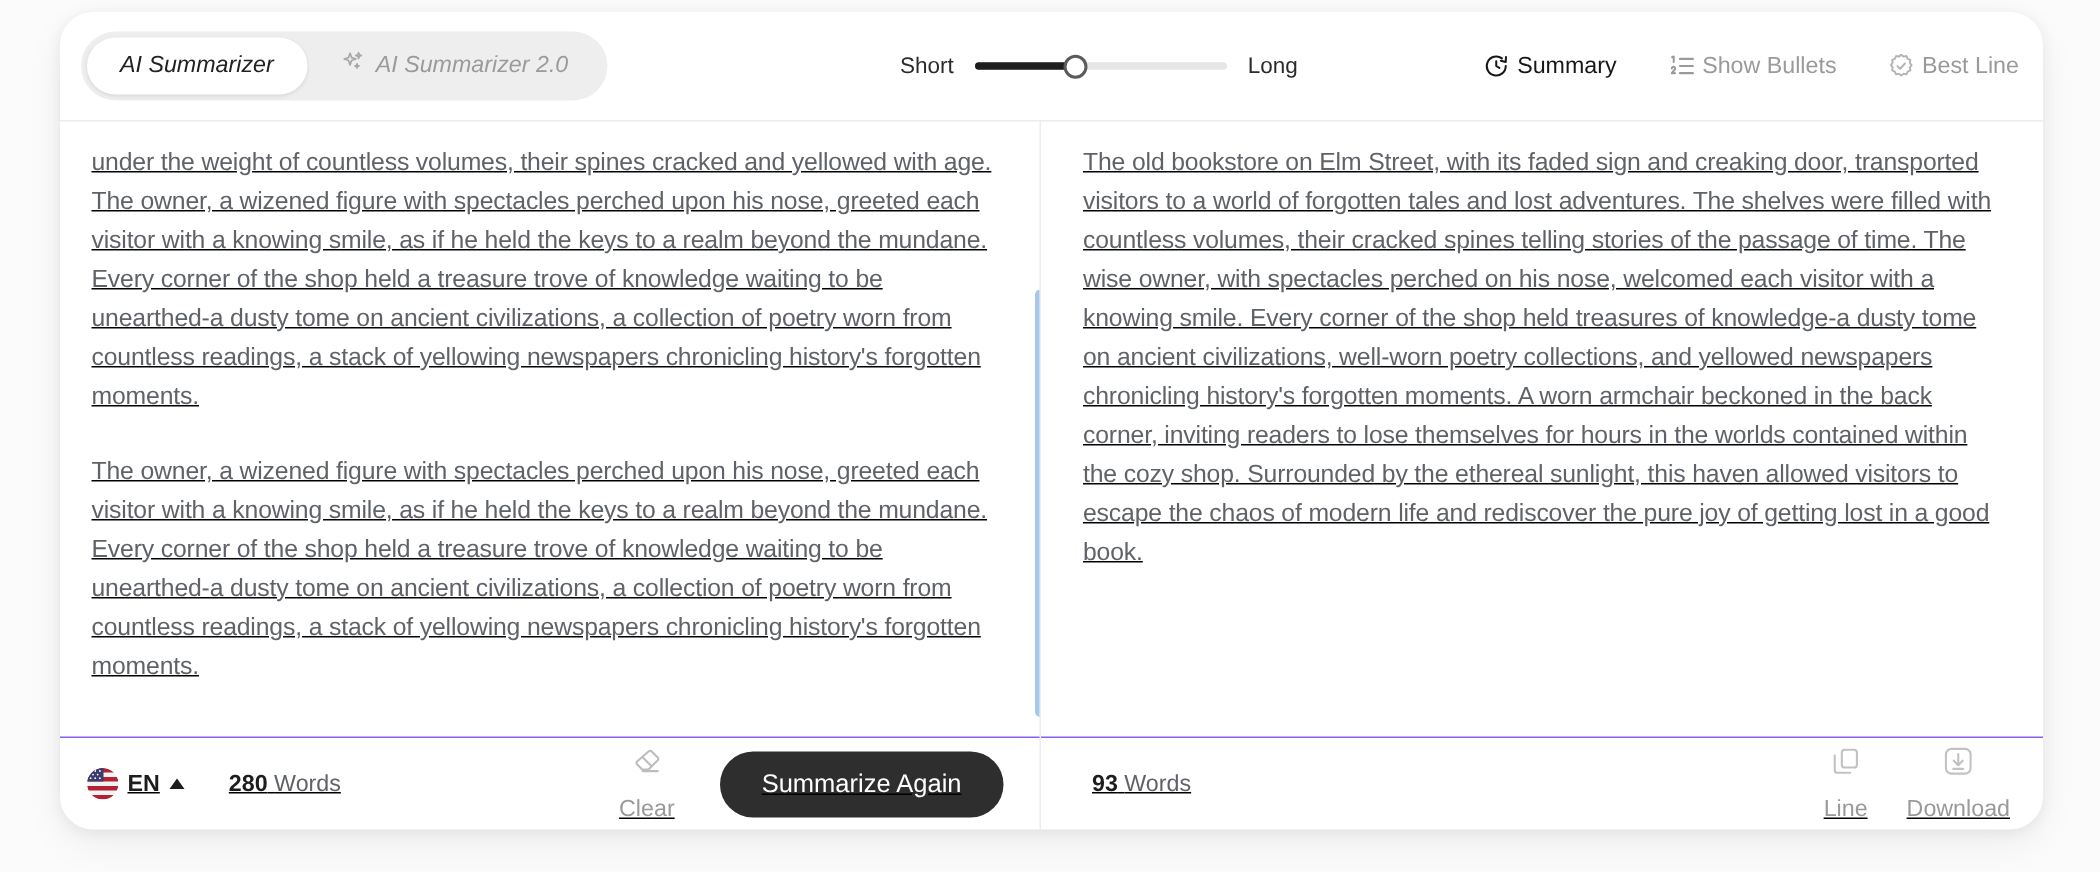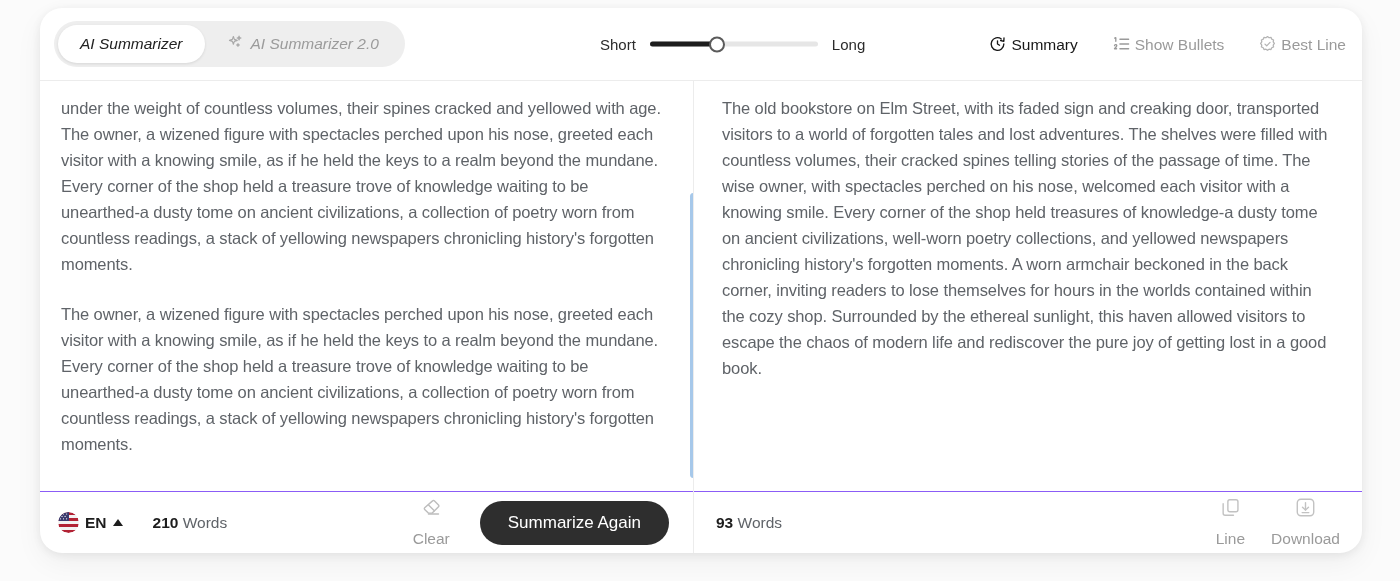--- a/index.html
+++ b/index.html
@@ -136,20 +136,21 @@
     display: flex;
     min-height: 0;
     border-top: 1px solid #ececec;
     position: relative;
   }
   .pane {
     position: relative;
     min-width: 0;
     display: flex;
     flex-direction: column;
+    text-decoration: underline;
   }
   .pane-left  { flex: 0 0 654px; border-right: 1px solid #ececec; }
   .pane-right { flex: 1 1 auto; }
 
   .pane-body {
     flex: 1 1 auto;
     overflow: hidden;
     padding: 14px 26px 10px 21px;
     position: relative;
   }
@@ -364,21 +365,21 @@
                     <circle cx="5.5" cy="6.8" r="0.6" fill="#fff"></circle>
                     <circle cx="8.6" cy="6.8" r="0.6" fill="#fff"></circle>
                 </g>
               </svg>
             </span>
             <span class="lang-code">EN</span>
             <span class="caret-up"></span>
           </div>
 
           <div class="wordcount" style="margin-left:26px;">
-            <b>210</b>
+            <b>280</b>
             <span>Words</span>
           </div>
 
           <div class="spacer"></div>
 
           <div class="ghost-btn">
             <span>
               <svg width="21" height="21" viewBox="0 0 24 24" fill="none" stroke="#bdbdbd" stroke-width="1.6" stroke-linecap="round" stroke-linejoin="round">
                 <path d="M8.5 19.5 H20"></path>
                 <path d="M15.2 4.4 L20 9.2 a1.4 1.4 0 0 1 0 2 l-7.2 7.2 H8.4 L4.2 14.2 a1.4 1.4 0 0 1 0-2 L13.2 4.4 a1.4 1.4 0 0 1 2 0 Z"></path>
@@ -391,21 +392,21 @@
           <button class="primary-btn" style="margin-left:26px; margin-right:6px;">Summarize Again</button>
         </div>
       </div>
 
       <div class="pane pane-right">
         <div class="pane-body">
           <p class="doc-text">The old bookstore on Elm Street, with its faded sign and creaking door, transported visitors to a world of forgotten tales and lost adventures. The shelves were filled with countless volumes, their cracked spines telling stories of the passage of time. The wise owner, with spectacles perched on his nose, welcomed each visitor with a knowing smile. Every corner of the shop held treasures of knowledge-a dusty tome on ancient civilizations, well-worn poetry collections, and yellowed newspapers chronicling history's forgotten moments. A worn armchair beckoned in the back corner, inviting readers to lose themselves for hours in the worlds contained within the cozy shop. Surrounded by the ethereal sunlight, this haven allowed visitors to escape the chaos of modern life and rediscover the pure joy of getting lost in a good book.</p>
         </div>
 
         <div class="pane-foot">
-          <div class="wordcount" style="margin-left:4px;">
+          <div class="wordcount" style="margin-left:16px;">
             <b>93</b>
             <span>Words</span>
           </div>
 
           <div class="spacer"></div>
 
           <div class="foot-right-actions">
             <div class="ghost-btn">
               <span>
                 <svg width="21" height="21" viewBox="0 0 24 24" fill="none" stroke="#c2c2c2" stroke-width="1.6" stroke-linecap="round" stroke-linejoin="round">

